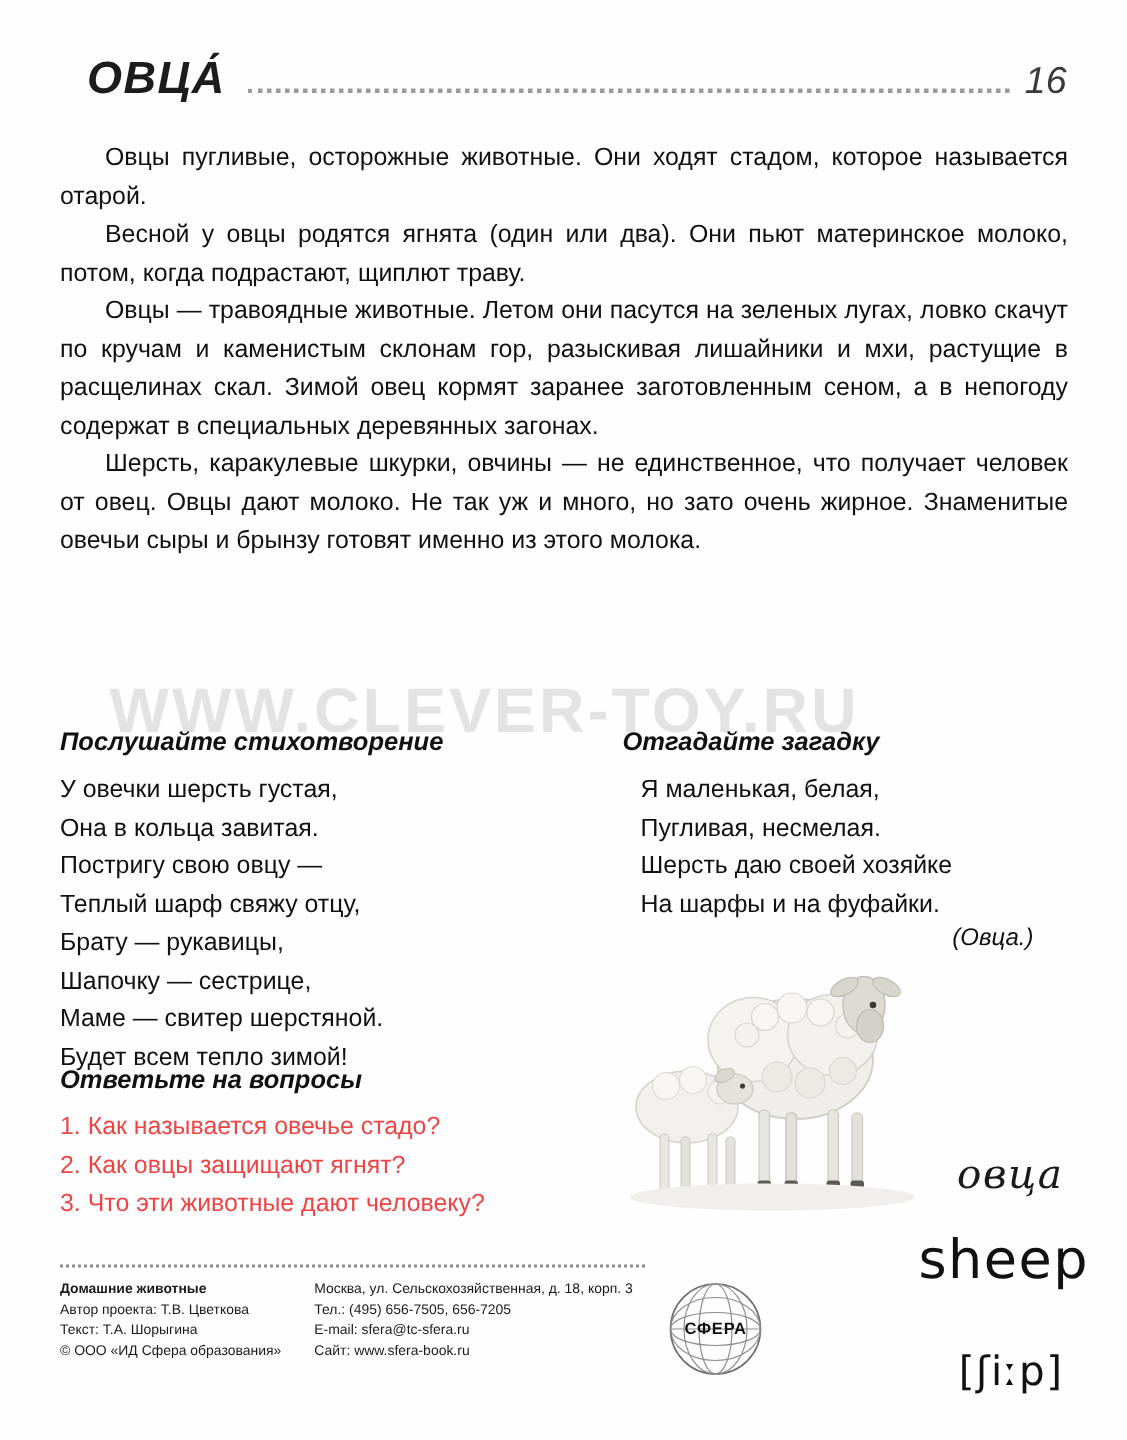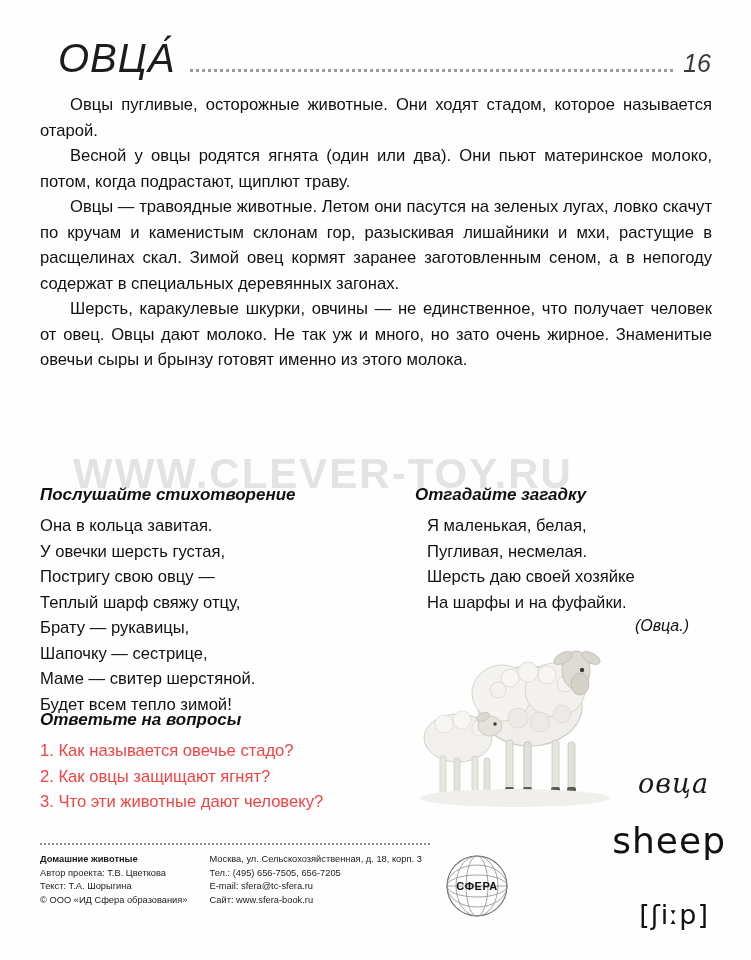--- a/index.html
+++ b/index.html
@@ -19,22 +19,22 @@
   
   .header {
     position: absolute;
     left: 58px; top: 36px; right: 40px;
     height: 40px;
     display: flex;
     align-items: baseline;
   }
   .title {
     font-style: italic;
-    font-weight: normal;
-    font-size: 40px;
+    font-weight: bold;
+    font-size: 30px;
     letter-spacing: 1px;
     color: #1c1c1c;
     white-space: nowrap;
   }
   .dots {
     flex: 1;
     margin: 0 10px 6px 14px;
     border-bottom: 3px dotted #9a9a9a;
     height: 1px;
   }
@@ -206,22 +206,22 @@
     <p>Овцы пугливые, осторожные животные. Они ходят стадом, которое называется отарой.</p>
     <p>Весной у овцы родятся ягнята (один или два). Они пьют материнское молоко, потом, когда подрастают, щиплют траву.</p>
     <p>Овцы — травоядные животные. Летом они пасутся на зеленых лугах, ловко скачут по кручам и каменистым склонам гор, разыскивая лишайники и мхи, растущие в расщелинах скал. Зимой овец кормят заранее заготовленным сеном, а в непогоду содержат в специальных деревянных загонах.</p>
     <p>Шерсть, каракулевые шкурки, овчины — не единственное, что получает человек от овец. Овцы дают молоко. Не так уж и много, но зато очень жирное. Знаменитые овечьи сыры и брынзу готовят именно из этого молока.</p>
   </div>
 
   <div class="watermark">WWW.CLEVER-TOY.RU</div>
 
   <div class="col-left">
     <div class="sec-head">Послушайте стихотворение</div>
+    <div class="poem-line">У овечки шерсть густая,</div>
     <div class="poem-line">Она в кольца завитая.</div>
-    <div class="poem-line">У овечки шерсть густая,</div>
     <div class="poem-line">Постригу свою овцу —</div>
     <div class="poem-line">Теплый шарф свяжу отцу,</div>
     <div class="poem-line">Брату — рукавицы,</div>
     <div class="poem-line">Шапочку — сестрице,</div>
     <div class="poem-line">Маме — свитер шерстяной.</div>
     <div class="poem-line">Будет всем тепло зимой!</div>
   </div>
 
   <div class="col-right">
     <div class="sec-head">Отгадайте загадку</div>

